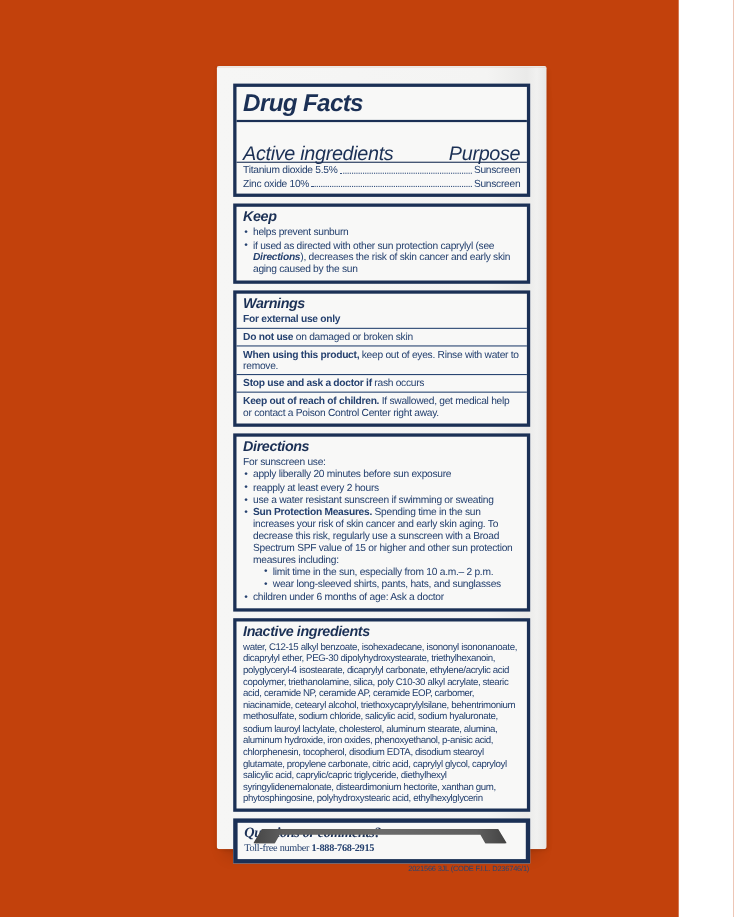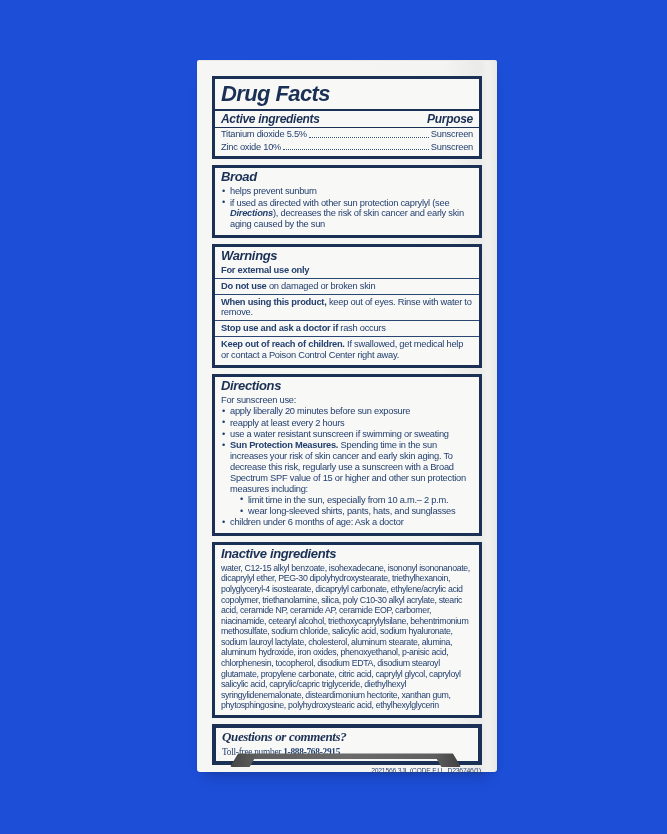--- a/index.html
+++ b/index.html
@@ -2,21 +2,21 @@
 <html><head>
 <meta charset="utf-8">
 <style>
   * { box-sizing: border-box; }
   html, body { margin:0; padding:0; }
   body {
     width:667px; height:834px; background:#ffffff;
     font-family:"Liberation Sans", sans-serif;
     -webkit-font-smoothing:antialiased;
   }
-  .scene { position:relative; width:667px; height:834px; background:#1d4ed8; overflow:hidden; }
+  .scene { position:relative; width:617px; height:834px; background:#c2410c; overflow:hidden; }
 
   
   .box {
     position:absolute; left:197px; top:60px; width:300px; height:712px;
     background:linear-gradient(to right,#f6f6f5 0%,#f4f4f3 82%,#eaeae9 94%,#f1f1f0 97%,#e7e7e6 100%);
     border-top:1px solid #e9e9e7;
     border-radius:2px 2px 3px 3px;
     box-shadow:0 12px 14px -8px rgba(0,0,0,0.20), 3px 2px 4px -2px rgba(0,0,0,0.10), -1px 0 2px rgba(0,0,0,0.05);
   }
   
@@ -40,22 +40,22 @@
   .df-title {
     font-style:italic; font-weight:bold; font-size:22px; line-height:24px;
     letter-spacing:-0.6px; color:#1b3055; margin:1px 0 3px 0;
   }
   .rule2 { border-top:2px solid #1b3055; margin:0 -6px; }
   .rule1 { border-top:1px solid #1b3055; margin:0 -6px; }
   .rule-thin { border-top:1px solid #2a4672; margin:1.5px -6px; }
 
   .hdr-row {
     display:flex; justify-content:space-between; align-items:baseline;
-    font-style:italic; font-weight:bold; font-size:12px; color:#1b3055;
-    padding:3px 0 2px 0; letter-spacing:-0.3px;
+    font-style:italic; font-weight:normal; font-size:18px; color:#1b3055;
+    padding:3px 0 2px 0; letter-spacing:-0.3px;margin-top:20px;
   }
   .ing-row { display:flex; padding-top:1.5px; }
   .ing-name, .ing-purpose { white-space:nowrap; }
   .leader { flex:1 1 auto; border-bottom:1.5px dotted #35517e; margin:0 2px 2px 2px; }
 
   .sec-h {
     font-style:italic; font-weight:bold; font-size:13px; line-height:14px;
     color:#1b3055; margin:0 0 2px 0; letter-spacing:-0.35px;
   }
   b, .b { font-weight:bold; }
@@ -98,21 +98,21 @@
           <span class="ing-purpose">Sunscreen</span>
         </div>
         <div class="ing-row">
           <span class="ing-name">Zinc oxide 10%</span>
           <span class="leader"></span>
           <span class="ing-purpose">Sunscreen</span>
         </div>
       </div>
 
       <div class="ps">
-        <div class="sec-h">Broad</div>
+        <div class="sec-h">Keep</div>
         <div class="bullet">helps prevent sunburn</div>
         <div class="bullet"><span>if used as directed with other sun protection caprylyl (see </span><span class="bi">Directions</span><span>), decreases the risk of skin cancer and early skin aging caused by the sun</span></div>
       </div>
 
       <div class="ps">
         <div class="sec-h">Warnings</div>
         <div class="wrow"><span class="b">For external use only</span><span></span></div>
         <div class="rule-thin"></div>
         <div class="wrow"><span class="b">Do not use</span><span> on damaged or broken skin</span></div>
         <div class="rule-thin"></div>

